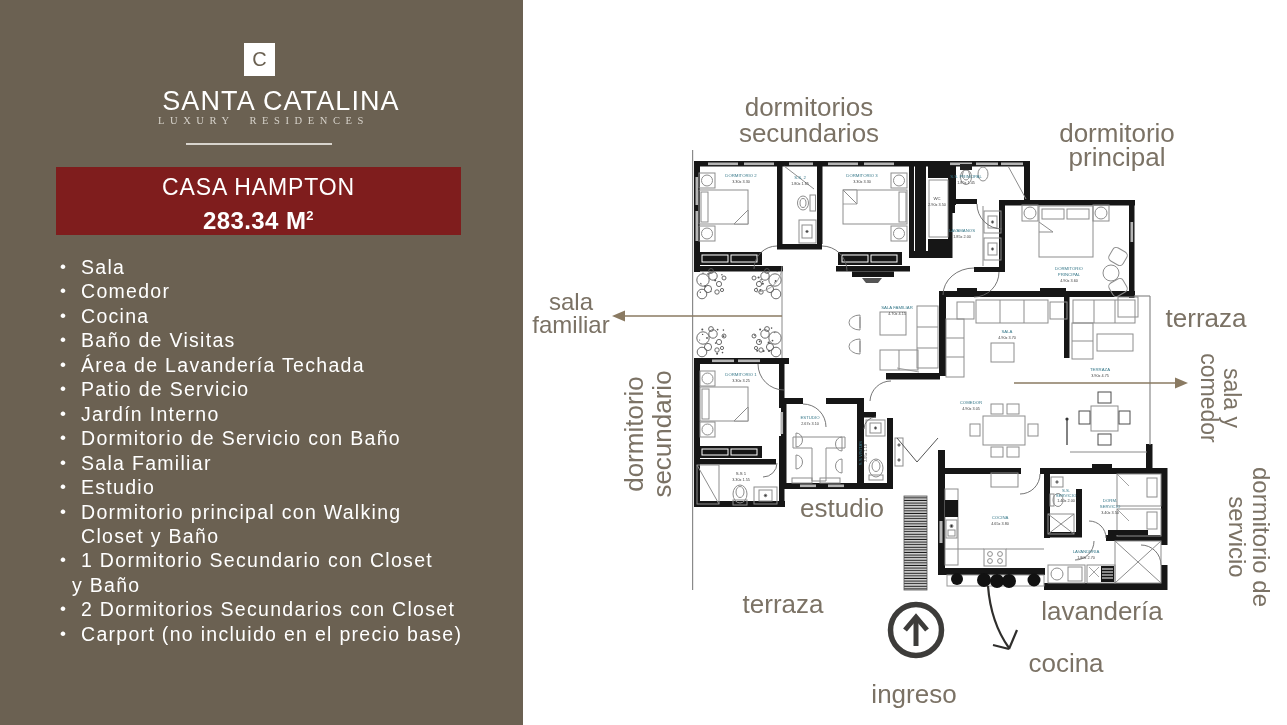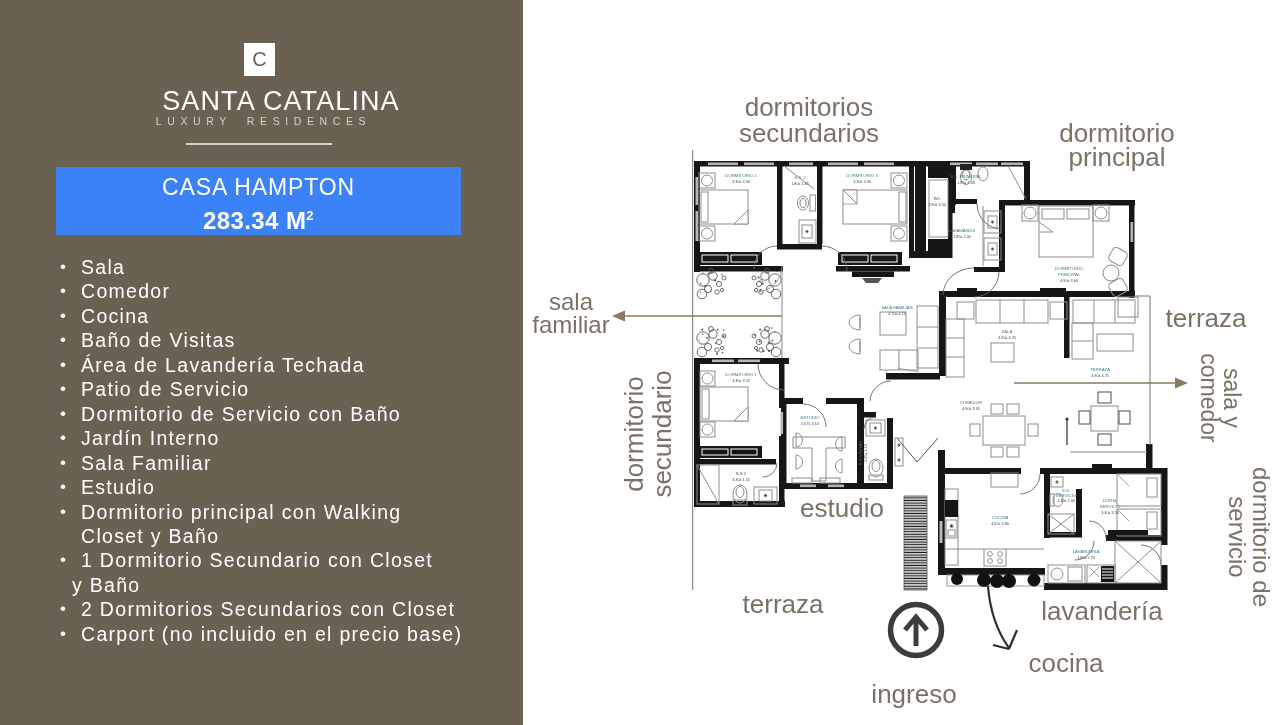--- a/index.html
+++ b/index.html
@@ -5,23 +5,23 @@
   html,body{margin:0;padding:0;}
   body{width:1287px;height:725px;position:relative;background:#ffffff;overflow:hidden;
        font-family:"Liberation Sans", sans-serif;}
   .sidebar{position:absolute;left:0;top:0;width:523px;height:725px;background:#6b6152;}
   .logo-sq{position:absolute;left:244px;top:43px;width:31px;height:33px;background:#fff;
            display:flex;align-items:center;justify-content:center;color:#6b6152;
            font-size:20px;font-weight:400;}
   .brand{position:absolute;left:0;top:86px;width:562px;text-align:center;color:#fff;
          font-size:27px;letter-spacing:1.1px;font-weight:400;}
   .brand2{position:absolute;left:0;top:115px;width:527px;text-align:center;color:#d6d2ca;
-          font-size:10.5px;letter-spacing:5.6px;}
+          font-size:10.5px;letter-spacing:5.6px;font-family:Liberation Serif, serif;}
   .divider{position:absolute;left:186px;top:143px;width:146px;height:1.5px;background:#d8d4cd;}
-  .titlebox{position:absolute;left:56px;top:167px;width:405px;height:68px;background:#3b82f6;
+  .titlebox{position:absolute;left:56px;top:167px;width:405px;height:68px;background:#7f1d1d;
             color:#fff;text-align:center;}
   .titlebox .t1{font-size:23px;letter-spacing:0.9px;margin-top:7px;}
   .titlebox .t2{font-size:24px;letter-spacing:0.4px;font-weight:bold;margin-top:6px;}
   .titlebox sup{font-size:13px;}
   ul.feat{position:absolute;left:58px;top:255px;margin:0;padding:0;list-style:none;
           color:#fff;font-size:19.5px;letter-spacing:1.3px;line-height:24.45px;width:460px;}
   ul.feat li{padding-left:23px;position:relative;}
   ul.feat li:before{content:"•";position:absolute;left:2px;font-size:17px;}
   .lbl{position:absolute;color:#7b7265;font-size:26px;line-height:26px;white-space:nowrap;
        text-align:center;transform:translate(-50%,-50%);}
@@ -44,22 +44,22 @@
       <div class="t2">283.34 M<sup>2</sup></div>
     </div>
 
   <ul class="feat">
     <li>Sala</li>
     <li>Comedor</li>
     <li>Cocina</li>
     <li>Baño de Visitas</li>
     <li>Área de Lavandería Techada</li>
     <li>Patio de Servicio</li>
+    <li>Jardín Interno</li>
     <li>Dormitorio de Servicio con Baño</li>
-    <li>Jardín Interno</li>
     <li>Sala Familiar</li>
     <li>Estudio</li>
     <li>Dormitorio principal con Walking<br>Closet y Baño</li>
     <li>1 Dormitorio Secundario con Closet<br><span style="margin-left:-9px">y Baño</span></li>
     <li>2 Dormitorios Secundarios con Closet</li>
     <li>Carport (no incluido en el precio base)</li>
   </ul>
 </div>
 
 <div class="lbl" style="left:809px;top:120px;">dormitorios<br>secundarios</div>

